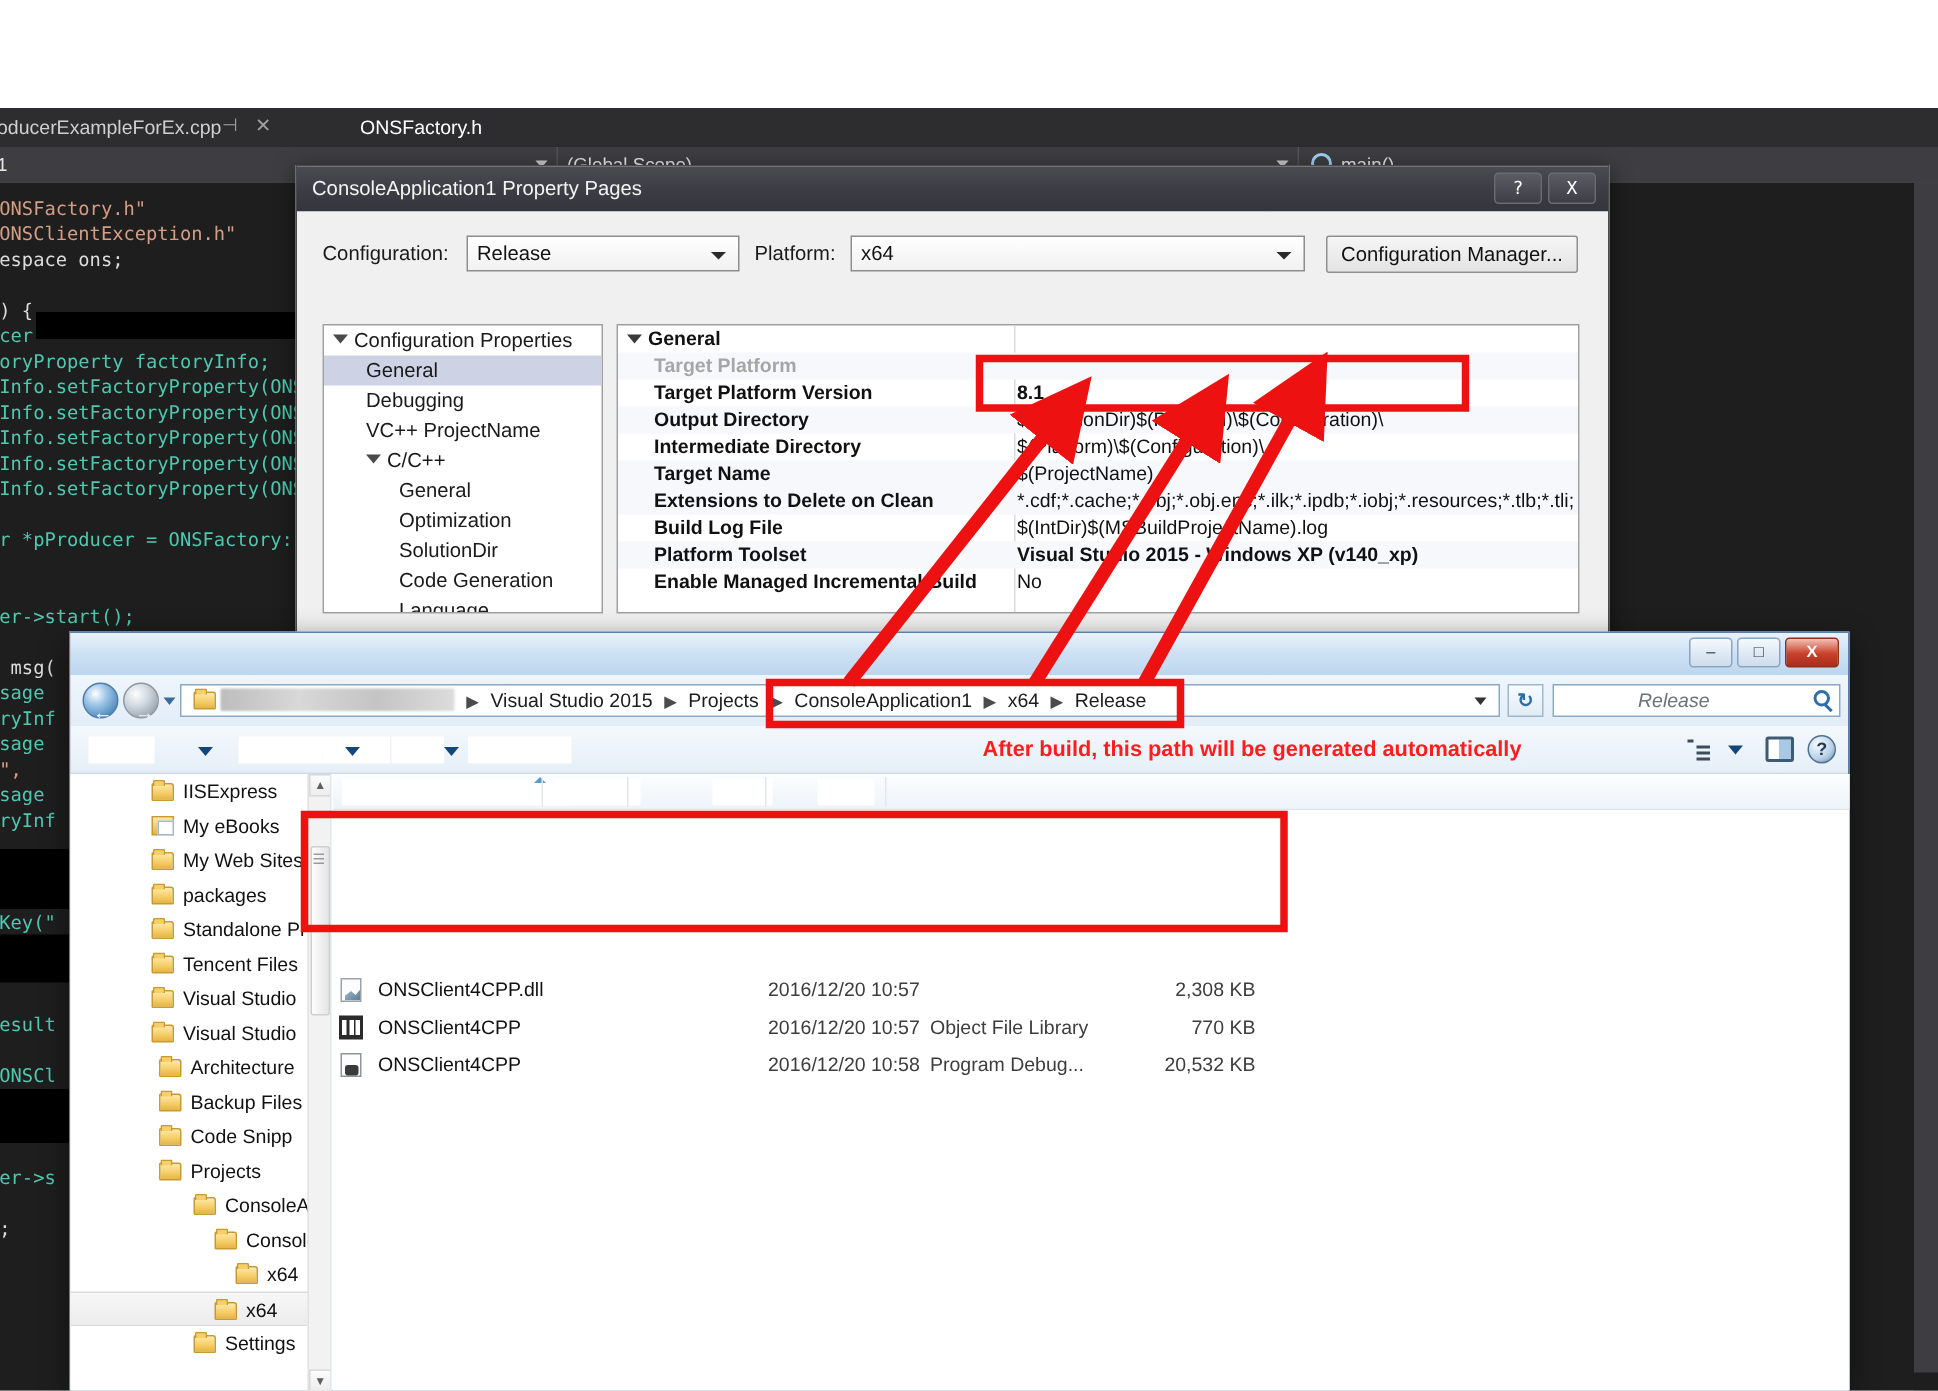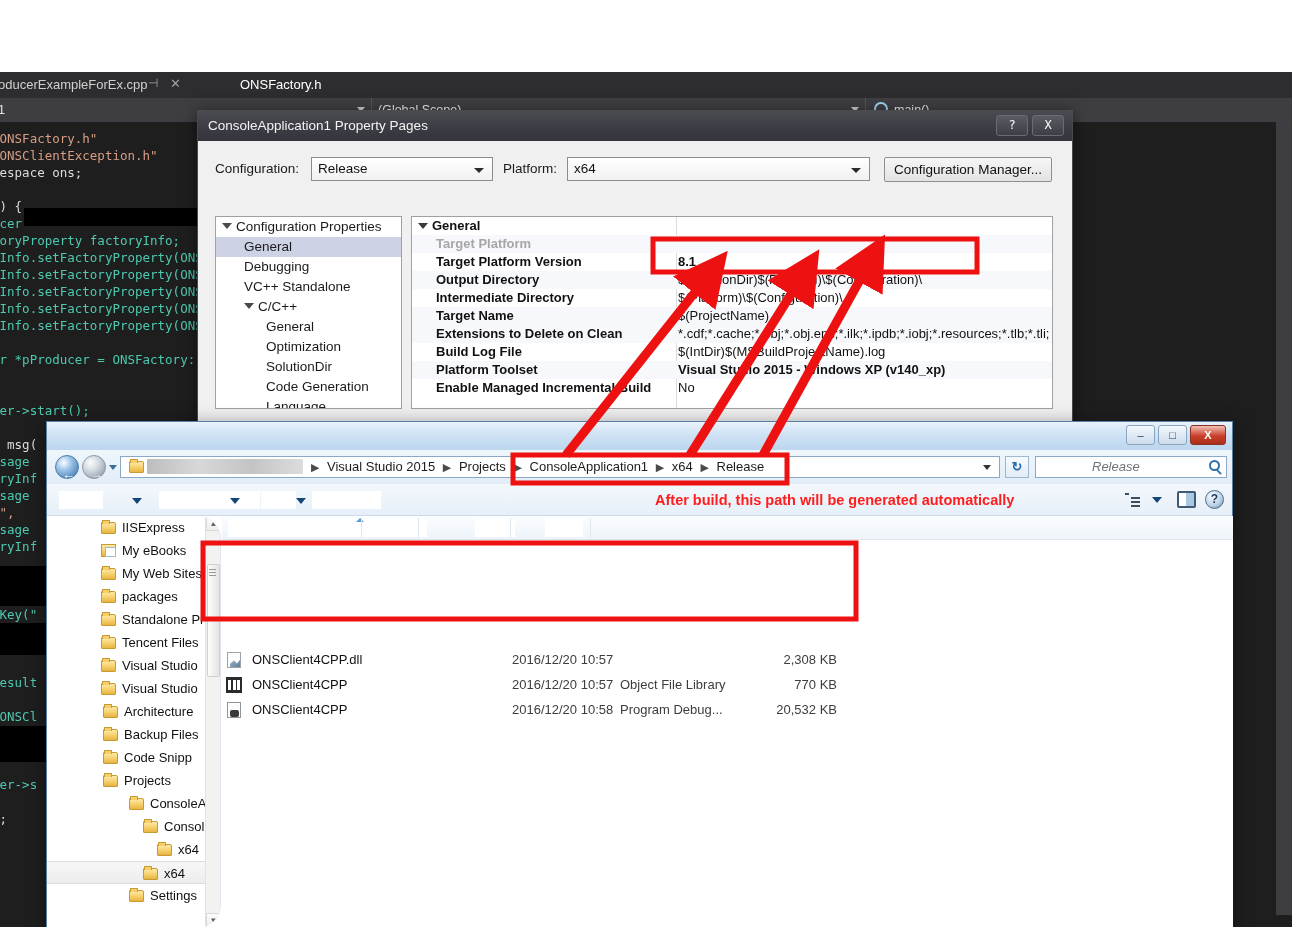--- a/index.html
+++ b/index.html
@@ -326,27 +326,26 @@
   .exp-annot2 {
     position: absolute; left: 708px; top: 639px;
     color: #f42626; font-weight: bold; font-size: 14.5px;
   }
 
   .exp-split { position: absolute; left: 0; top: 94px; width: 100%; height: 412px; background: #ffffff; }
   .exp-navpane {
     position: absolute; left: 0; top: 0; width: 174px; height: 412px;
     background: #ffffff; border-right: 1px solid #dfe6ed;
     overflow: hidden;
-    border-radius: 23px;
   }
   .nav-item { height: 23px; line-height: 23px; font-size: 13px; color: #111; white-space: nowrap; }
   .nav-item.sel { background: linear-gradient(180deg,#f7f7f7,#ececec); border-top:1px solid #dcdcdc; border-bottom:1px solid #dcdcdc; }
   .nav-item .folder-ico { margin-right: 6px; }
   .nav-i0 { padding-left: 54px; }
-  .nav-i1 { padding-left: 44px; margin-left: 12px; }
+  .nav-i1 { padding-left: 59px; }
   .nav-i2 { padding-left: 82px; }
   .nav-i3 { padding-left: 96px; }
   .nav-i4 { padding-left: 110px; }
   .ebook-ico {
     display:inline-block; width:15px;height:13px; vertical-align:-2px; margin-right:6px;
     background: linear-gradient(180deg,#fdeaa8,#e6b444);
     border:1px solid #c89a32; position: relative;
   }
   .ebook-ico::after{
     content:""; position:absolute; left:3px; top:2px; width:9px;height:8px;
@@ -519,21 +518,21 @@
           <span>x64</span>
           <span class="arr"></span>
         </div>
         <div class="pp-cmbtn">Configuration Manager...</div>
       </div>
 
       <div class="pp-tree" id="pp-tree">
           <div class="pp-tree-item ind0" style="padding-left: 6px; text-indent: 0px;"><span class="tri"></span><span>Configuration Properties</span></div>
           <div class="pp-tree-item ind1 sel"><span>General</span></div>
           <div class="pp-tree-item ind1"><span>Debugging</span></div>
-          <div class="pp-tree-item ind1"><span>VC++ Standalone</span></div>
+          <div class="pp-tree-item ind1"><span>VC++ ProjectName</span></div>
           <div class="pp-tree-item ind1" style="padding-left: 28px; text-indent: 0px;"><span class="tri"></span><span>C/C++</span></div>
           <div class="pp-tree-item ind2"><span>General</span></div>
           <div class="pp-tree-item ind2"><span>Optimization</span></div>
           <div class="pp-tree-item ind2"><span>SolutionDir</span></div>
           <div class="pp-tree-item ind2"><span>Code Generation</span></div>
           <div class="pp-tree-item ind2"><span>Language</span></div>
         </div>
 
       <div class="pp-grid">
         <div class="pp-sep"></div>

